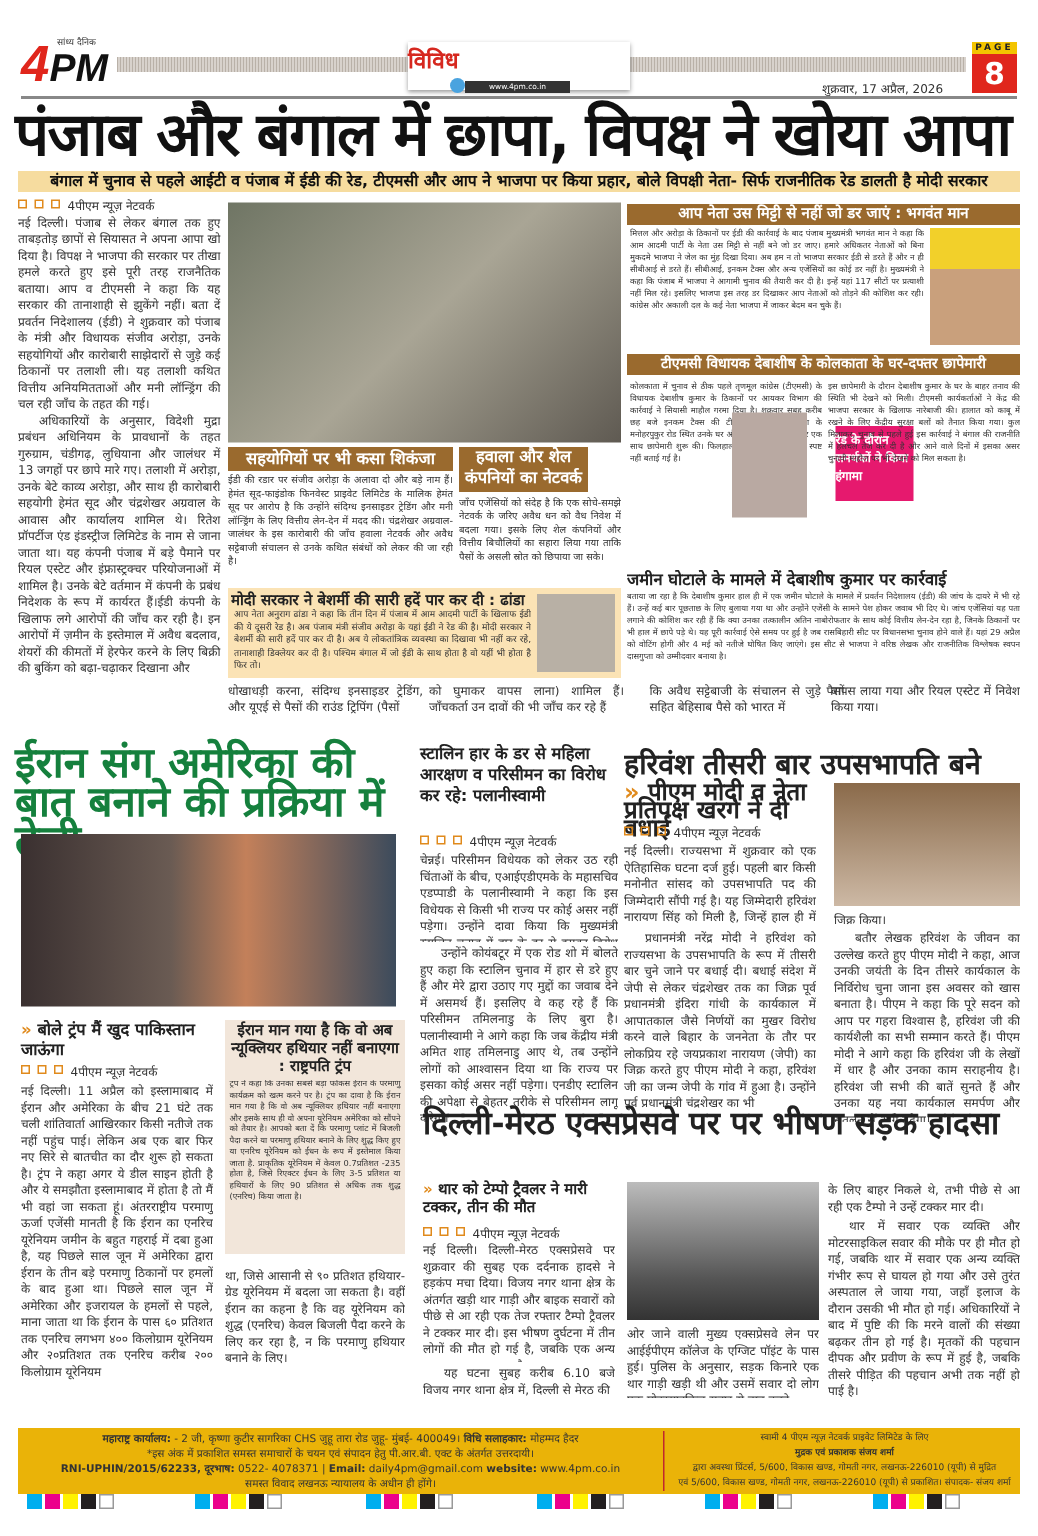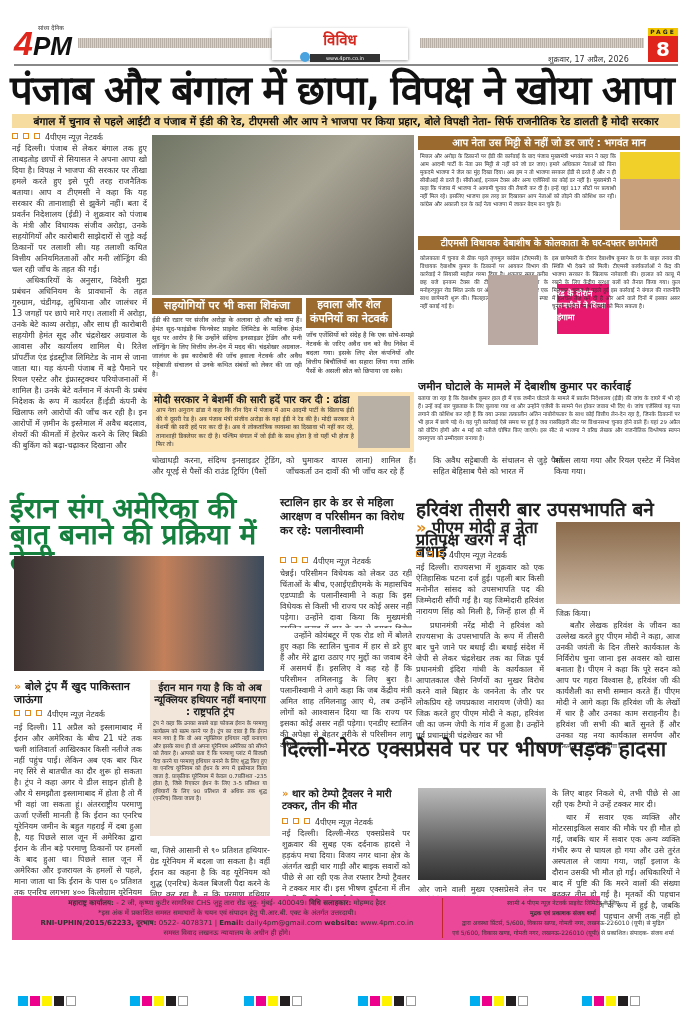--- a/index.html
+++ b/index.html
@@ -3,40 +3,40 @@
 <meta charset="utf-8">
 <style>
 *{box-sizing:border-box;margin:0;padding:0}
 body{width:692px;height:1024px;background:#fff;font-family:"DejaVu Sans",sans-serif;color:#222;position:relative;overflow:hidden}
 .abs{position:absolute}
 .logo{left:14px;top:28px;font-family:"Liberation Sans",sans-serif;font-weight:bold;font-style:italic;font-size:34px;line-height:30px}
 .logo .four{color:#e0261c}
 .logo .pm{color:#111;font-size:26px}
 .logo-tag{left:38px;top:24px;font-size:6px;color:#333}
 .stripe{top:38px;height:10px;background:repeating-linear-gradient(90deg,#b9b1a8 0 1px,#d8d2cc 1px 2px)}
-.sec-box{left:272px;top:28px;width:136px;height:32px;background:#fff;box-shadow:0 1px 3px #999;text-align:center}
+.sec-box{left:272px;top:28px;width:148px;height:32px;background:#fff;box-shadow:0 1px 3px #999;text-align:left}
 .sec-title{font-size:15px;color:#d6281f;font-weight:bold;line-height:24px;font-family:"DejaVu Serif",serif}
 .web-bar{left:310px;top:54px;width:70px;height:8px;background:#333;color:#fff;font-size:5px;text-align:center;line-height:8px}
 .web-icon{left:300px;top:52px;width:10px;height:10px;border-radius:50%;background:#4aa3df}
 .date{left:548px;top:53px;font-size:8px;color:#333}
 .page-lbl{left:648px;top:28px;width:30px;height:8px;background:#f3c400;font-size:6px;font-weight:bold;text-align:center;letter-spacing:2px;line-height:8px}
 .page-num{left:648px;top:36px;width:30px;height:26px;background:#e0261c;color:#fff;font-size:20px;font-weight:bold;text-align:center;line-height:26px}
 .rule{left:14px;top:64px;width:664px;height:2px;background:#888}
 .main-head{left:10px;top:66px;width:672px;font-size:40px;font-weight:bold;text-align:left;color:#111;line-height:48px;letter-spacing:-1px;font-family:"DejaVu Sans Condensed","DejaVu Sans",sans-serif}
 .sub-head{left:12px;top:114px;width:668px;height:14px;background:#f6dc9f;font-size:10.5px;font-weight:bold;text-align:center;color:#111;line-height:14px;white-space:nowrap;overflow:hidden}
 .byline{font-size:8px;color:#333;display:flex;align-items:center;gap:4px;height:10px}
 .sq{display:inline-block;width:6px;height:6px;border:1px solid #e08a1c;margin-right:1px}
 .txt{font-size:8px;line-height:11px;color:#333;text-align:justify;overflow:hidden}
 .bar-brown{background:#9a6a2e;color:#fff;font-weight:bold;text-align:center;overflow:hidden;white-space:nowrap}
 .photo{background:#8a8a8a}
 .cyan{background:#00aeef}.mag{background:#ec008c}.yel{background:#fff200}.blk{background:#231f20}
 .regbar{top:996px;height:10px;display:flex;gap:2px}
 .regbar span{display:inline-block;width:10px;height:10px}
 .reg-cross{border:1px solid #999;background:#fff}
-.footer{left:12px;top:896px;width:588px;height:44px;background:#ec4899;font-size:7px;color:#333}
+.footer{left:12px;top:952px;width:668px;height:44px;background:#eab308;font-size:7px;color:#333}
 </style>
 </head>
 <body>
 
 <div class="abs logo"><span class="four">4</span><span class="pm">PM</span></div>
 <div class="abs logo-tag">सांध्य दैनिक</div>
 <div class="abs stripe" style="left:78px;width:194px"></div>
 <div class="abs stripe" style="left:420px;width:224px"></div>
 <div class="abs sec-box">
     <div class="sec-title">विविध</div>

